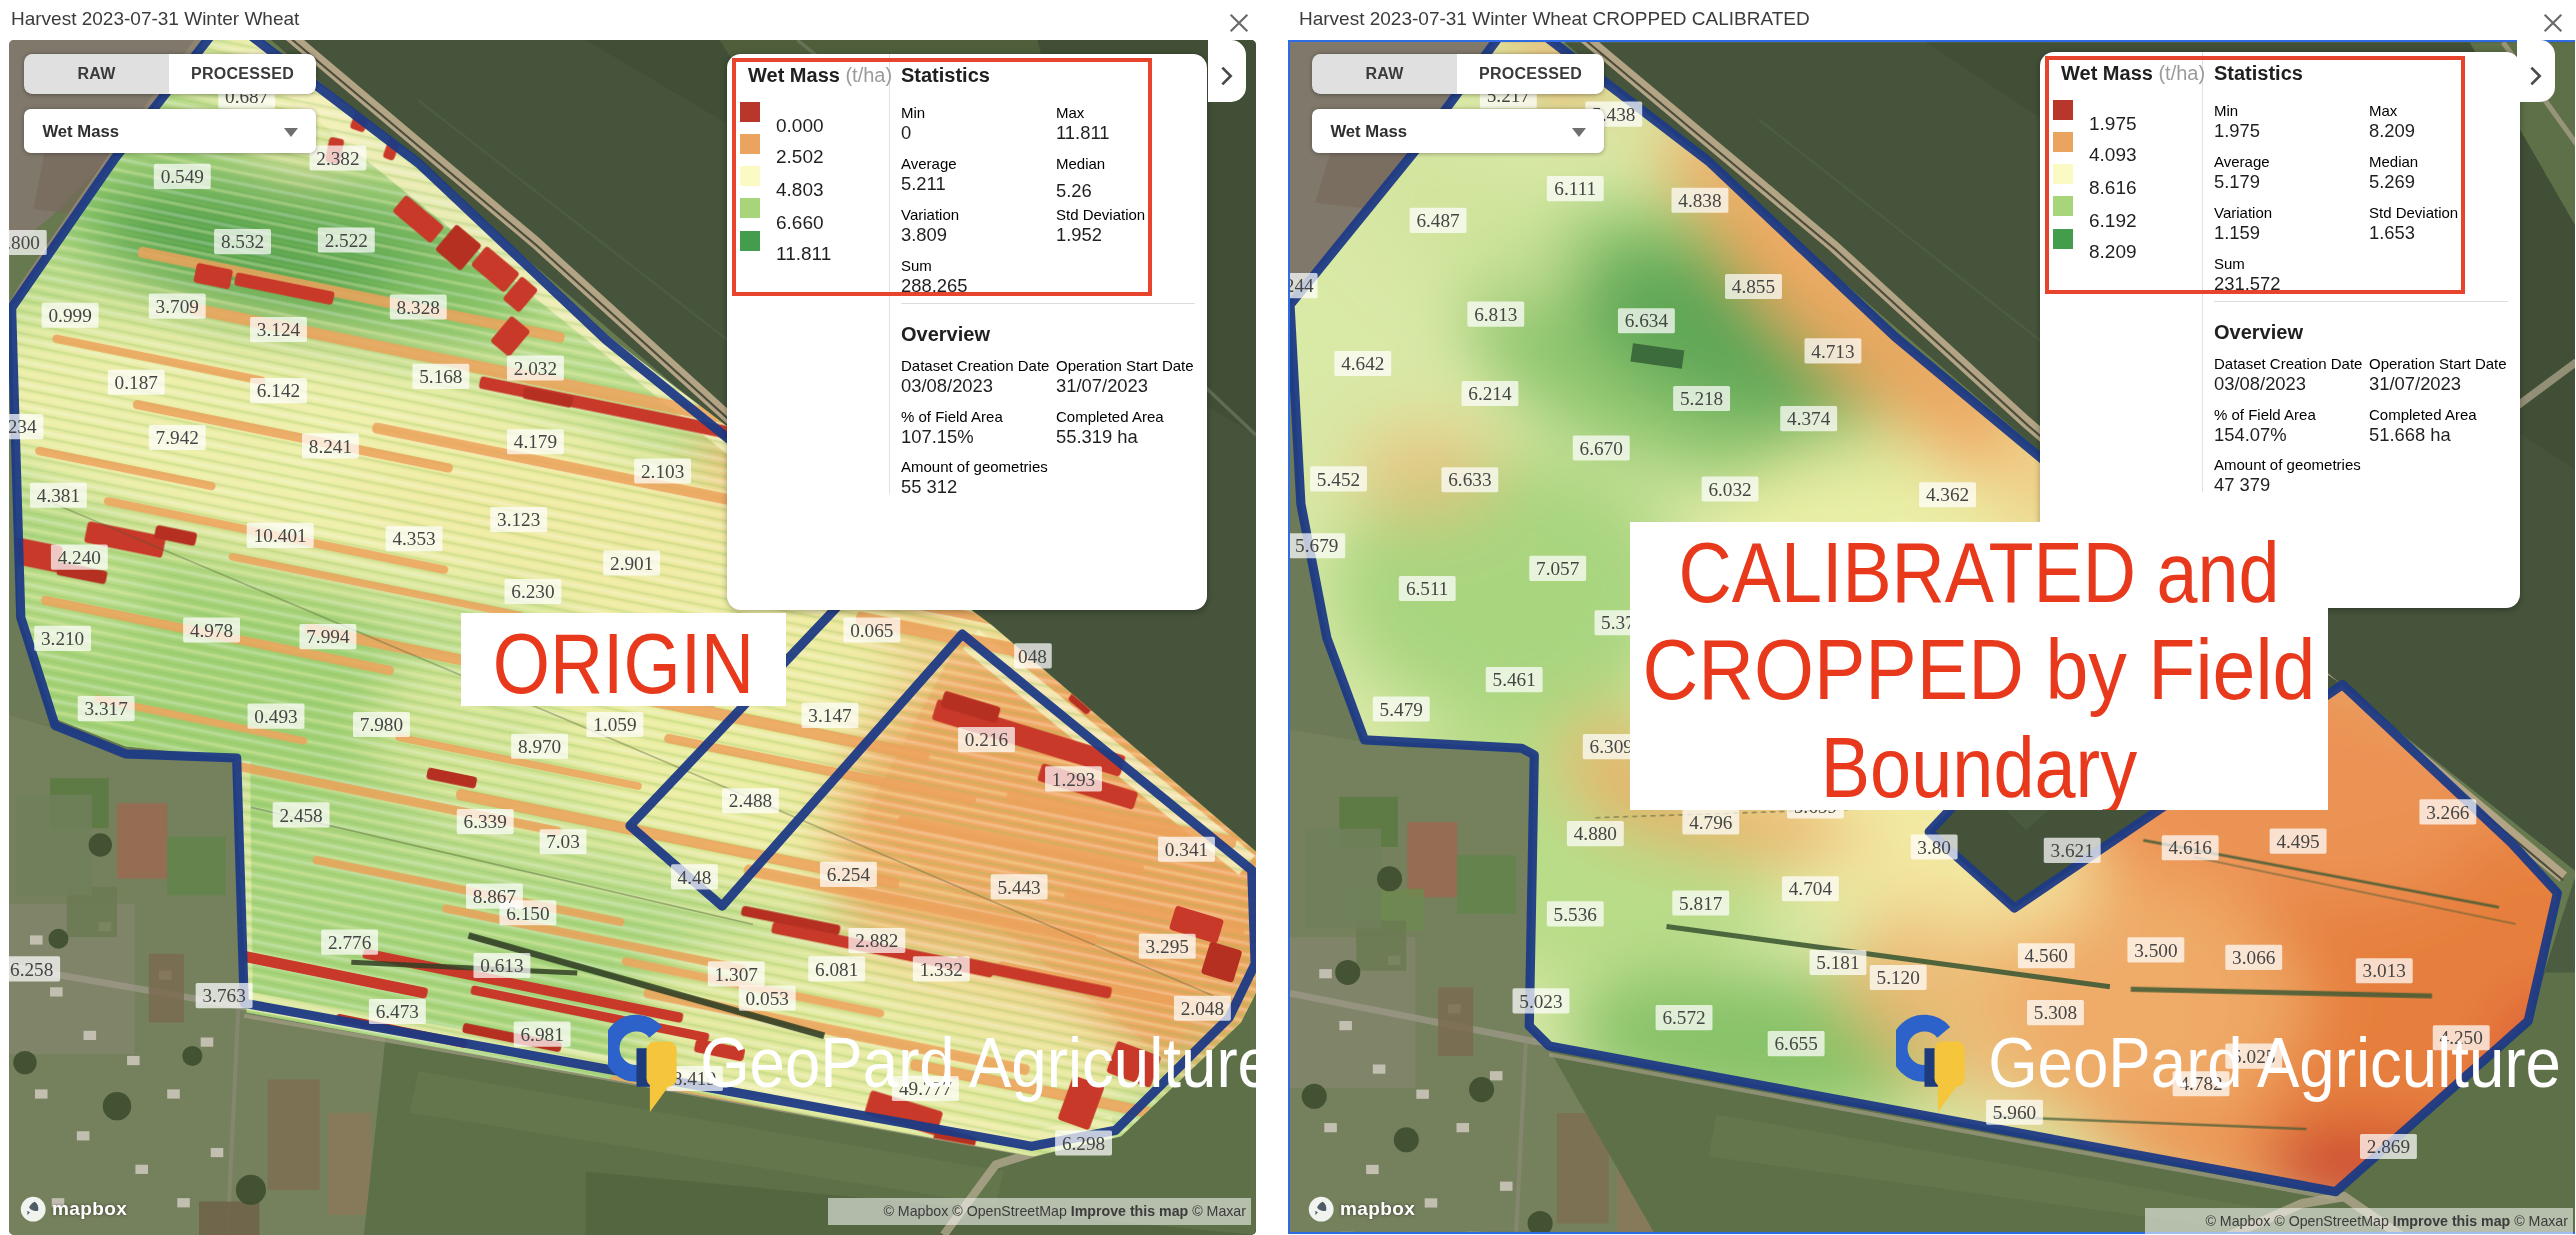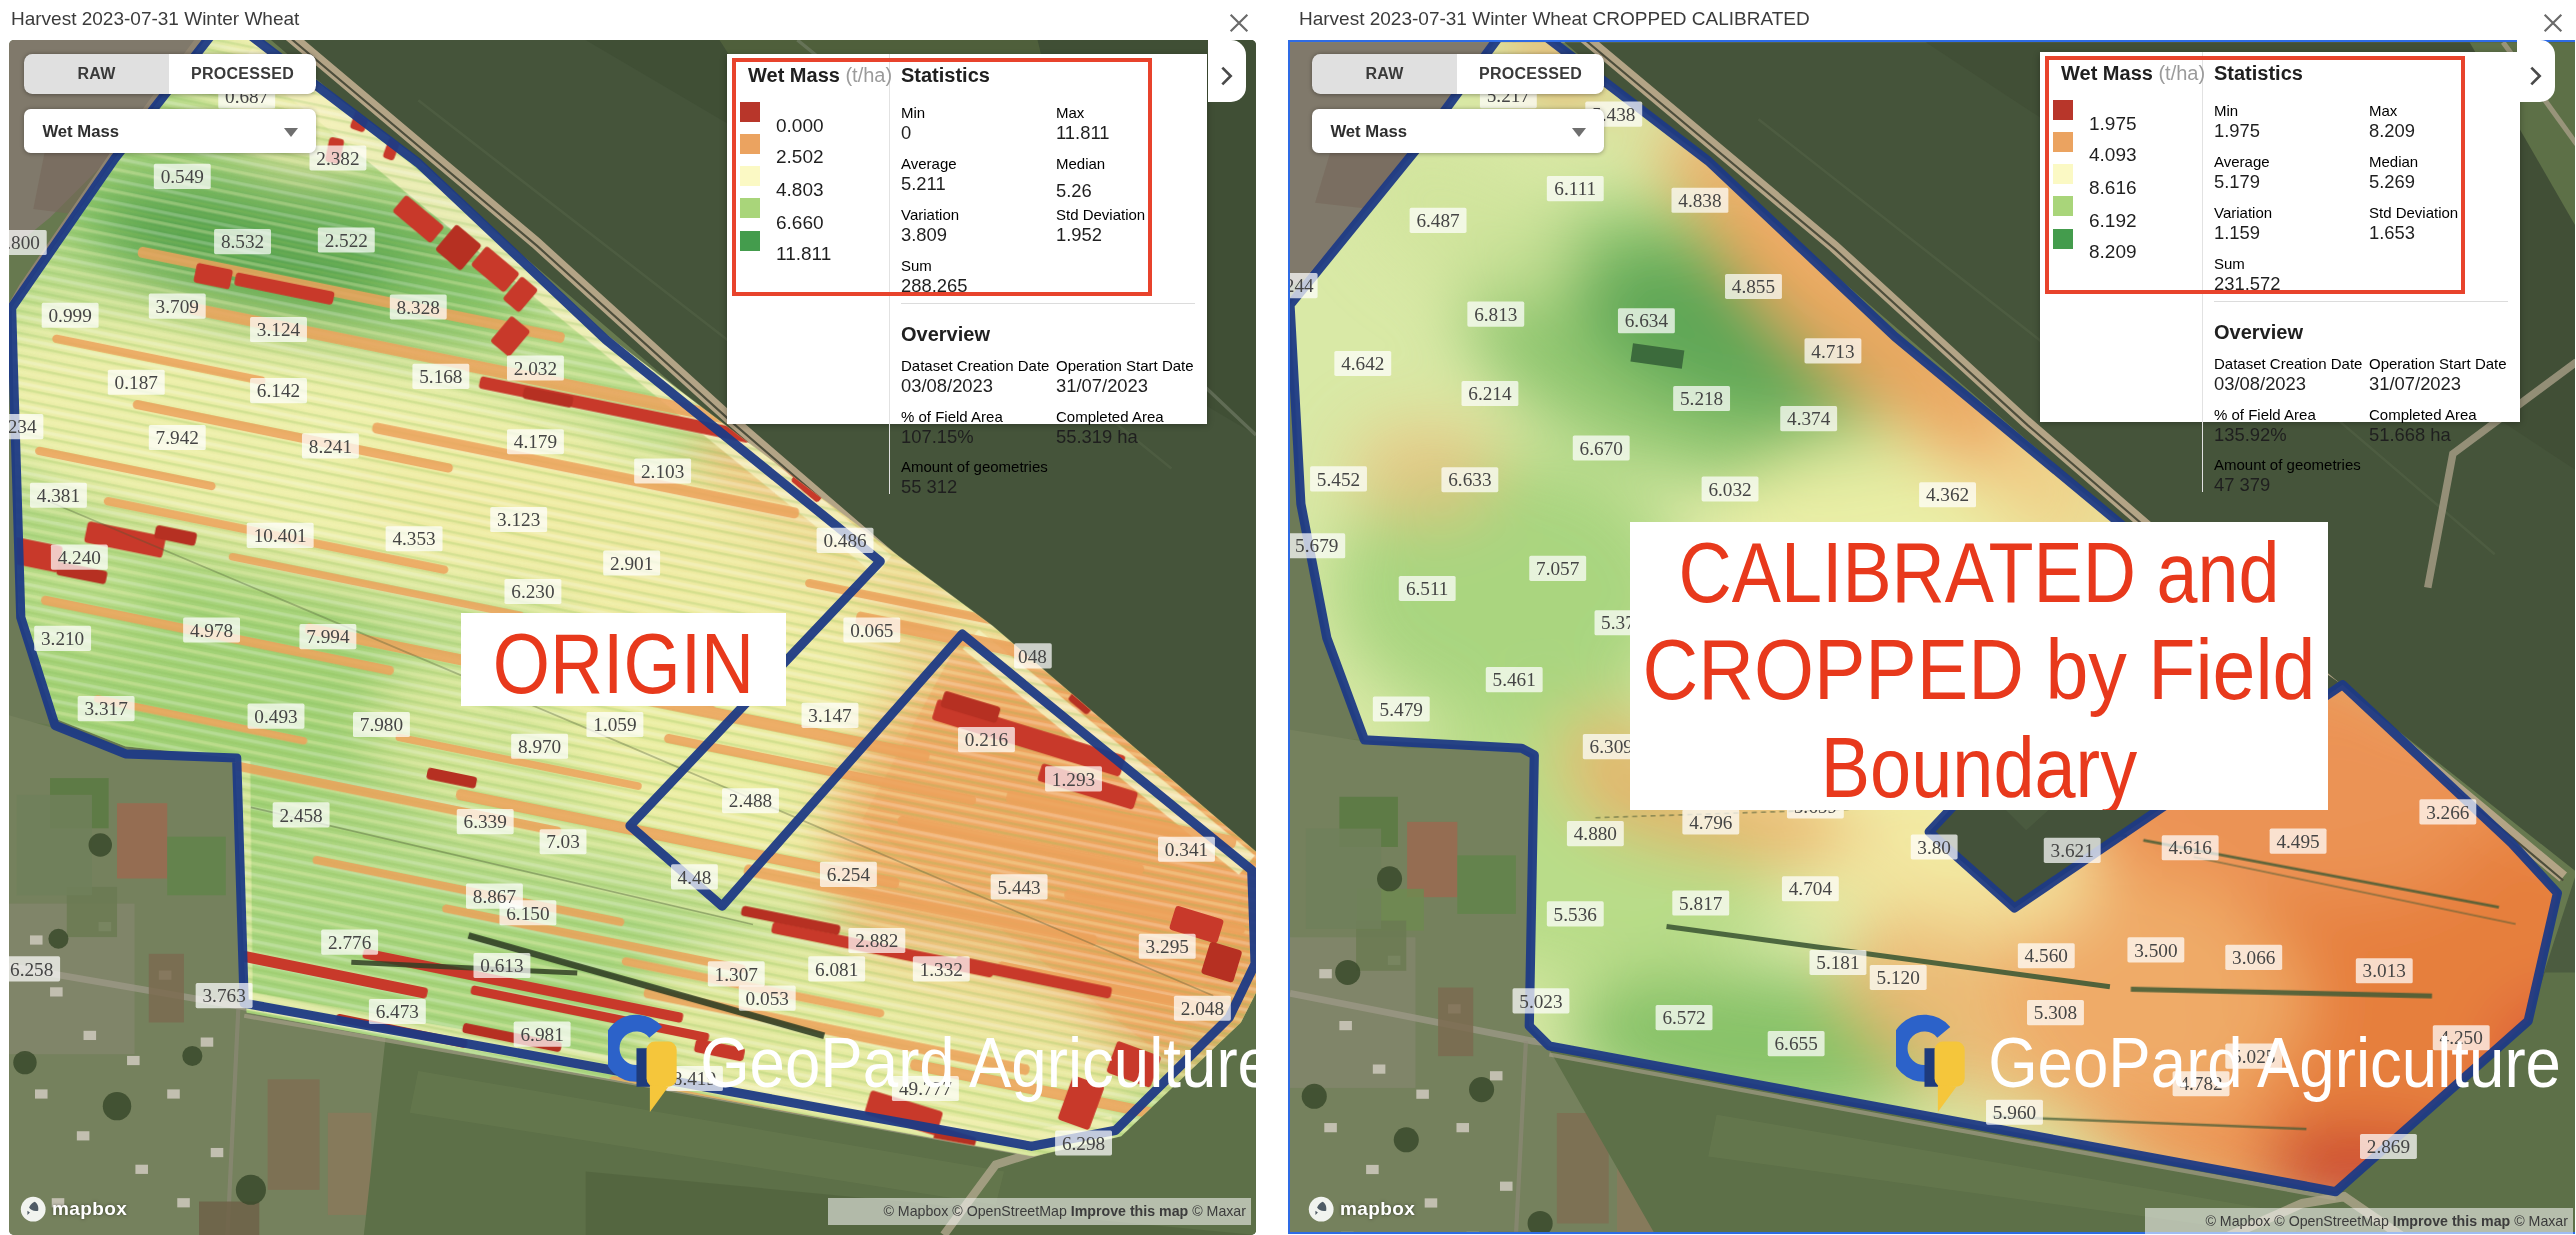--- a/index.html
+++ b/index.html
@@ -4,21 +4,21 @@
 body{font-family:"Liberation Sans",sans-serif;position:relative;}
 .panel{position:absolute;top:0;width:1288px;height:1235px;background:#fff;overflow:hidden;}
 .ptitle{position:absolute;top:8.4px;font-size:19px;color:#3b3b3b;white-space:nowrap;}
 .mapsvg{position:absolute;display:block;}
 .toggle{position:absolute;display:flex;box-shadow:0 0.8px 4.2px rgba(0,0,0,.35);border-radius:8.4px;font-weight:bold;font-size:16px;color:#3a3a3a;}
 .tgl{width:145px;height:40px;line-height:40px;text-align:center;background:#e0e0e0;border-radius:8.4px 0 0 8.4px;letter-spacing:0.3px;}
 .tgr{width:147px;height:40px;line-height:40px;text-align:center;background:#fff;border-radius:0 8.4px 8.4px 0;letter-spacing:0.3px;}
 .dropdown{position:absolute;width:292px;height:44px;background:#fff;border-radius:6.7px;box-shadow:0 0.8px 4.2px rgba(0,0,0,.3);}
 .dropdown span{position:absolute;left:18.4px;top:12.6px;font-size:16.7px;font-weight:bold;color:#2f2f2f;}
 .caret{position:absolute;right:18.4px;top:19px;width:0;height:0;border-left:7.5px solid transparent;border-right:7.5px solid transparent;border-top:9.2px solid #6f6f6f;}
-.card{position:absolute;width:480px;height:370px;background:#fff;box-shadow:0 1.7px 6.7px rgba(0,0,0,.3);}
+.card{position:absolute;width:480px;height:556px;background:#fff;box-shadow:0 1.7px 6.7px rgba(0,0,0,.3);border-radius:14px;}
 .cardext{position:absolute;width:38px;height:62px;background:#fff;border-radius:0 15px 15px 0;}
 .redbox{position:absolute;border:4.2px solid #e8432c;}
 .vdiv{position:absolute;width:0.8px;background:#e2e2e2;}
 .hdiv{position:absolute;height:0.8px;background:#dcdcdc;}
 .lg-title{position:absolute;font-size:20px;font-weight:bold;color:#202020;white-space:nowrap;}
 .lg-unit{font-weight:normal;color:#9b9b9b;}
 .sw{position:absolute;width:20px;height:20px;}
 .swv{position:absolute;font-size:19px;color:#1f1f1f;margin-top:12px;}
 .stlab{position:absolute;font-size:15px;color:#000000;white-space:nowrap;}
 .stval{position:absolute;font-size:18.4px;color:#1f1f1f;white-space:nowrap;}
@@ -735,21 +735,21 @@
 <div class="stval" style="left:329px;top:170px">1.653</div>
 <div class="stlab" style="left:174px;top:203px">Sum</div>
 <div class="stval" style="left:174px;top:221px">231.572</div>
 <div class="hdiv" style="left:174px;top:249px;width:294px"></div>
 <div class="lg-title" style="left:174px;top:269px">Overview</div>
 <div class="stlab" style="left:174px;top:303px">Dataset Creation Date</div>
 <div class="stval" style="left:174px;top:321px">03/08/2023</div>
 <div class="stlab" style="left:329px;top:303px">Operation Start Date</div>
 <div class="stval" style="left:329px;top:321px">31/07/2023</div>
 <div class="stlab" style="left:174px;top:354px">% of Field Area</div>
-<div class="stval" style="left:174px;top:372px">135.92%</div>
+<div class="stval" style="left:174px;top:372px">154.07%</div>
 <div class="stlab" style="left:329px;top:354px">Completed Area</div>
 <div class="stval" style="left:329px;top:372px">51.668 ha</div>
 <div class="stlab" style="left:174px;top:404px">Amount of geometries</div>
 <div class="stval" style="left:174px;top:422px">47 379</div>
 </div>
 
 <div class="cardext" style="left:1229px;top:40px"></div>
 <svg style="position:absolute;left:1240px;top:65px" width="15" height="22" viewBox="0 0 18 26">
       <path d="M4 3 L14 13 L4 23" stroke="#4a4a4a" stroke-width="3.2" fill="none"></path>
     </svg>

